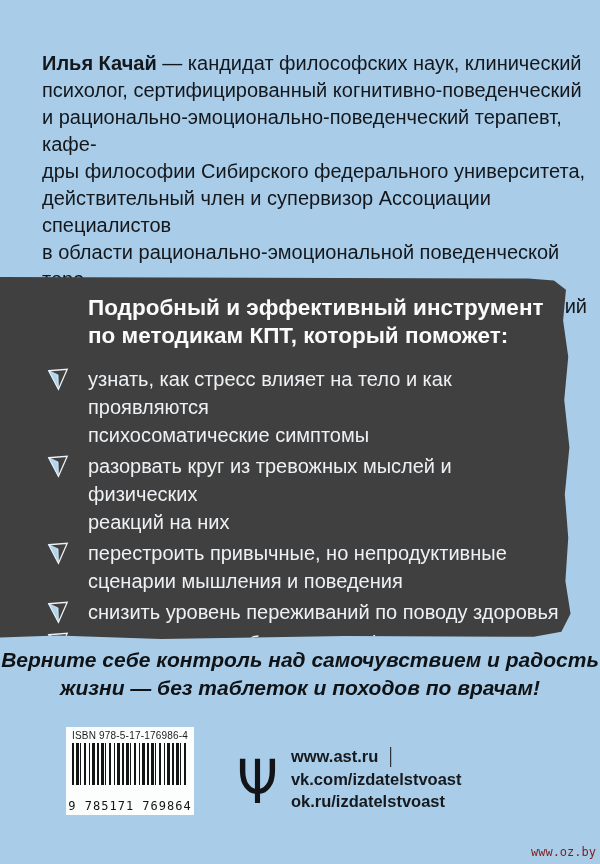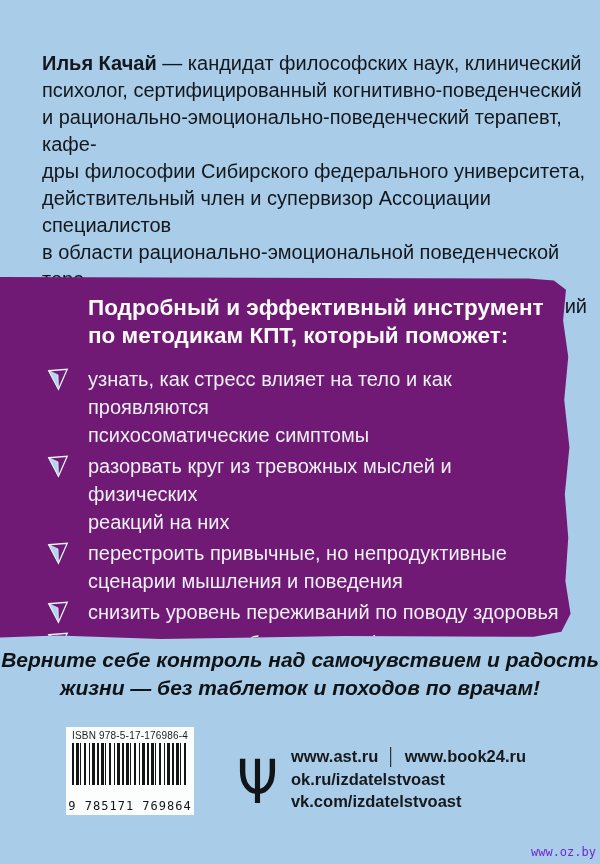--- a/index.html
+++ b/index.html
@@ -14,21 +14,21 @@
   
   .bio{
     position:absolute;left:42px;top:30px;width:545px;
     font-size:20px;line-height:27px;color:#14171c;
   }
   .bio .bio-rest{white-space:pre-line;}
   .bio b{font-weight:bold;}
   
   .promo{
     position:absolute;left:0;top:277px;width:574px;height:362px;
-    background:#701a75;
+    background:#404040;
     color:#f3f5f7;
     clip-path:polygon(0% 0%, 92% 0.4%, 96.5% 1%, 98.6% 3.5%, 98.1% 12%, 99% 22%, 98.3% 34%, 99.2% 47%, 98.4% 60%, 99% 72%, 98.5% 84%, 99.4% 93%, 97.8% 98%, 93% 99.4%, 60% 99.2%, 28% 100%, 10% 99%, 0% 99.6%);
   }
   .promo-heading{
     margin:17px 20px 0 88px;
     font-size:22.5px;font-weight:bold;line-height:28px;
     color:#fbfbfb;white-space:pre-line;
   }
   .bullets{
     list-style:none;margin:15px 0 0 0;padding:0 14px 0 46px;
@@ -88,21 +88,21 @@
   }
   .pub-links{
     font-size:16.5px;font-weight:bold;line-height:22.5px;color:#16191d;
   }
   .pub-row{display:flex;align-items:flex-end;white-space:nowrap;}
   .pub-sep{font-weight:normal;padding:0 8px;color:#2a2e33;}
   
   .watermark{
     position:absolute;right:4px;bottom:5px;
     font-family:"DejaVu Sans Mono", monospace;
-    font-size:12px;color:#6d28d9;
+    font-size:12px;color:#7f1d1d;
   }
 </style>
 </head>
 <body>
 
 <p class="bio"><b>Илья Качай</b><span class="bio-rest"> — кандидат философских наук, клинический
 психолог, сертифицированный когнитивно-поведенческий
 и рационально-эмоционально-поведенческий терапевт, кафе-
 дры философии Сибирского федерального университета,
 действительный член и супервизор Ассоциации специалистов
@@ -165,20 +165,19 @@
   <div class="bars"></div>
   <div class="barcode-digits">9 785171 769864</div>
 </div>
 
 <div class="publisher">
   <div class="psi">Ψ</div>
   <div class="pub-links">
     <div class="pub-row">
       <span>www.ast.ru</span>
       <span class="pub-sep">│</span>
-      <span>www.book24.ru</span>
     </div>
+    <div class="pub-row">vk.com/izdatelstvoast</div>
     <div class="pub-row">ok.ru/izdatelstvoast</div>
-    <div class="pub-row">vk.com/izdatelstvoast</div>
   </div>
 </div>
 
 <div class="watermark">www.oz.by</div>
 
 </body></html>

